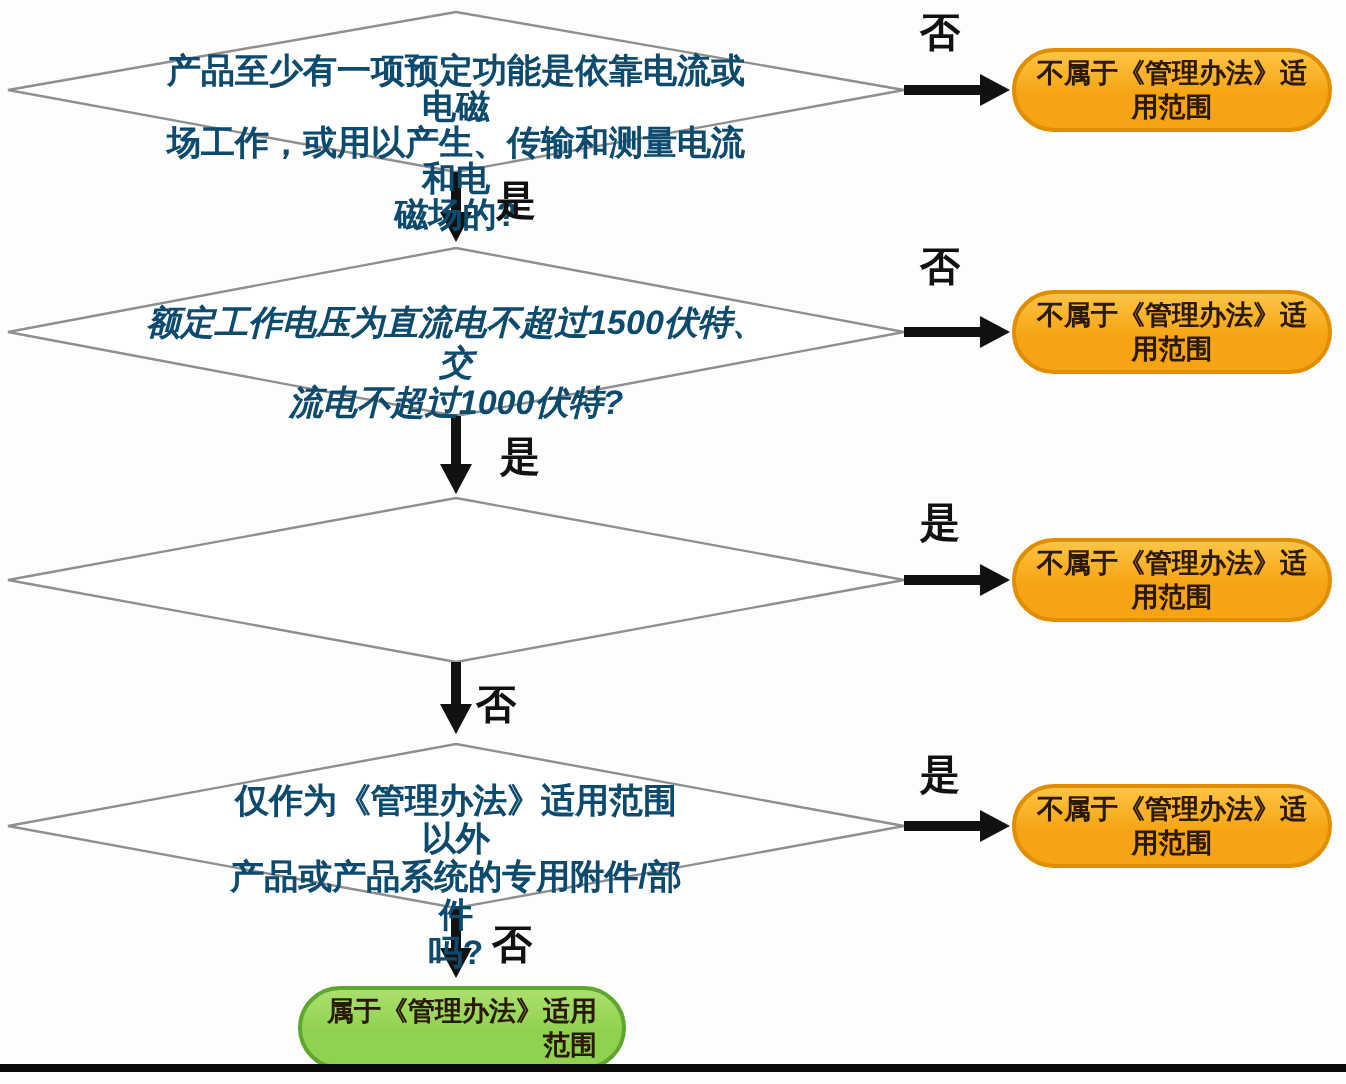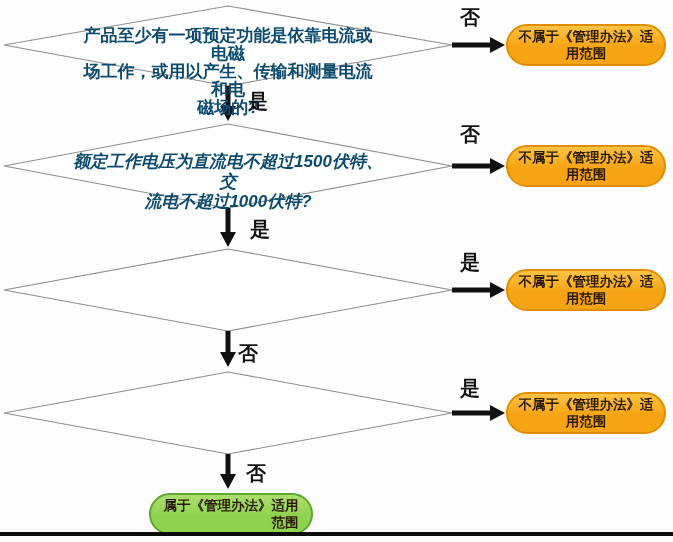--- a/index.html
+++ b/index.html
@@ -69,20 +69,23 @@
     <polygon class="head" points="490,282 490,298 505,290"></polygon>
     <line class="shaft" x1="452" y1="413" x2="491" y2="413"></line>
     <polygon class="head" points="490,405 490,421 505,413"></polygon>
   </svg>
 
   <div class="dtext" style="left:78px;  top:27px;  width:300px;">产品至少有一项预定功能是依靠电流或电磁
 场工作，或用以产生、传输和测量电流和电
 磁场的?</div>
   <div class="dtext italic" style="left:68px; top:152px; width:320px;text-align:center;">额定工作电压为直流电不超过1500伏特、交
 流电不超过1000伏特?</div>
+  <div class="dtext" style="left:113px; top:391px; width:230px; line-height:19px;">仅作为《管理办法》适用范围以外
+产品或产品系统的专用附件/部件
+吗?</div>
 
   <div class="edge-label" style="left:248px; top:90px;">是</div>
   <div class="edge-label" style="left:250px; top:218px;">是</div>
   <div class="edge-label" style="left:238px; top:342px;">否</div>
   <div class="edge-label" style="left:246px; top:462px;">否</div>
 
   <div class="edge-label" style="left:460px; top:6px;">否</div>
   <div class="edge-label" style="left:460px; top:123px;">否</div>
   <div class="edge-label" style="left:460px; top:251px;">是</div>
   <div class="edge-label" style="left:460px; top:377px;">是</div>

